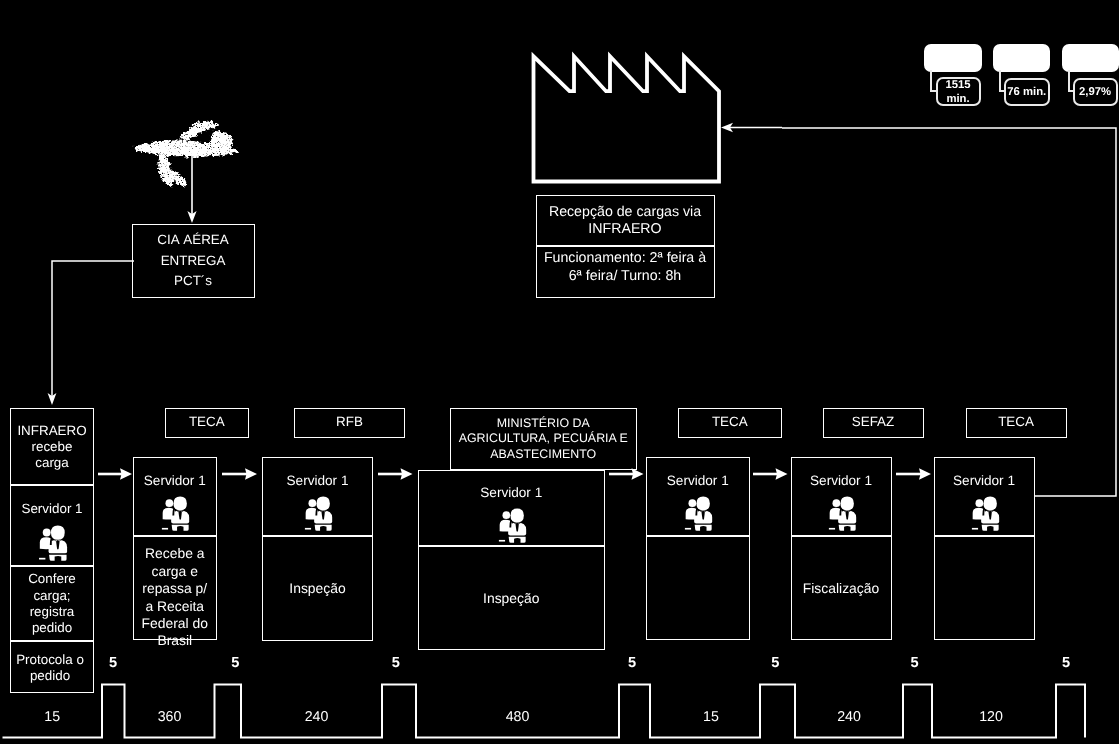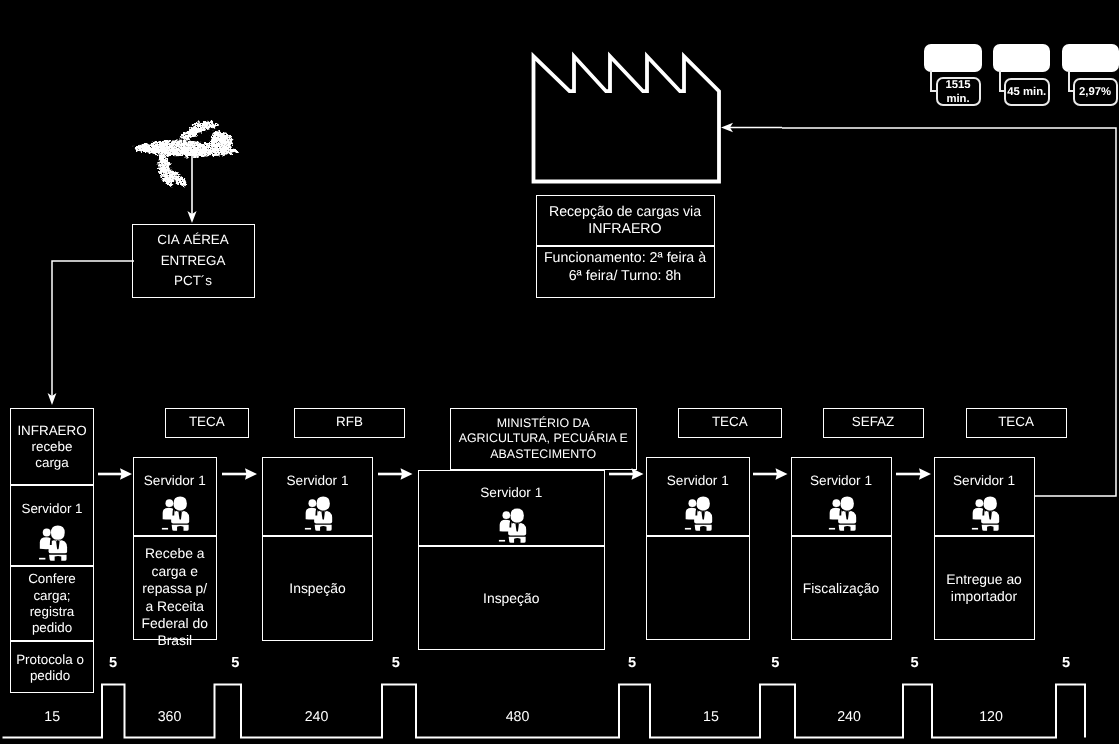--- a/index.html
+++ b/index.html
@@ -288,26 +288,20 @@
             <path d="M25 55h33v8.5q0 3-3.5 3H48v-8q-6-2-12.5 0v8h-6q-3.5 0-3.5-3z"></path>
             <rect x="6" y="61" width="12" height="3.2"></rect>
           </g>
           <path d="M41.5 27l-3.2 3.8 1.8 13q1.5 2.8 3 0l1.6-13z" fill="#000"></path>
           <path d="M31.5 23q-1.8 5-1.5 14h-3.6q0-9 1.8-14z" fill="#000"></path>
           <path d="M34 27.5q7.5 6 15 0-7.5 3-15 0z" fill="#000"></path>
         </svg>
       </div>
     </div>
 <div class="abs" style="left:933.5px;top:535.0px;width:101.0px;height:1.6px;background:#fff"></div>
-<div class="abs ctr p-desc" style="left:933.5px;top:536.6px;width:101.0px;height:103.4px">
-      <div>
-        <div>Entregue ao</div>
-        <div>importador</div>
-      </div>
-    </div>
 <svg class="abs" style="left:98px;top:464.5px" width="34" height="18" viewBox="0 0 34 18">
       <path d="M0 9 L24 9" stroke="#fff" stroke-width="2.6" fill="none"></path>
       <path d="M34 9 L22 3.2 L23.5 9 L22 14.8 Z" fill="#fff"></path>
     </svg>
 <svg class="abs" style="left:222px;top:464.5px" width="35" height="18" viewBox="0 0 35 18">
       <path d="M0 9 L25 9" stroke="#fff" stroke-width="2.6" fill="none"></path>
       <path d="M35 9 L23 3.2 L24.5 9 L23 14.8 Z" fill="#fff"></path>
     </svg>
 <svg class="abs" style="left:378px;top:464.5px" width="34.5" height="18" viewBox="0 0 34.5 18">
       <path d="M0 9 L24.5 9" stroke="#fff" stroke-width="2.6" fill="none"></path>
@@ -328,21 +322,21 @@
 <div class="abs kpi-white" style="left:923.5px;top:43.5px;width:58.0px;height:28.0px"></div>
 <div class="abs kpi-elbow" style="left:929.5px;top:69.5px;width:11.0px;height:22.58px"></div>
 <div class="abs kpi-dark ctr" style="left:935.5px;top:77.0px;width:45.0px;height:29.0px">
       <div>
         <div>1515</div>
         <div>min.</div>
       </div>
     </div>
 <div class="abs kpi-white" style="left:992.5px;top:43.5px;width:57.5px;height:28.5px"></div>
 <div class="abs kpi-elbow" style="left:998.5px;top:70.0px;width:10.5px;height:22.319999999999993px"></div>
-<div class="abs kpi-dark ctr" style="left:1004.0px;top:77.5px;width:45.5px;height:28.5px">45 min.</div>
+<div class="abs kpi-dark ctr" style="left:1004.0px;top:77.5px;width:45.5px;height:28.5px">76 min.</div>
 <div class="abs kpi-white" style="left:1061.5px;top:43.5px;width:57.5px;height:28.5px"></div>
 <div class="abs kpi-elbow" style="left:1067.5px;top:70.0px;width:10.0px;height:22.319999999999993px"></div>
 <div class="abs kpi-dark ctr" style="left:1072.5px;top:77.5px;width:45.0px;height:28.5px">2,97%</div>
 <svg class="abs" style="left:0;top:670px" width="1119" height="74" viewBox="0 670 1119 74">
       <path d="M2.5 737.5 L102 737.5 L102 684.5 L124.5 684.5 L124.5 737.5 L214.5 737.5 L214.5 684.5 L241 684.5 L241 737.5 L382 737.5 L382 684.5 L416 684.5 L416 737.5 L619 737.5 L619 684.5 L650 684.5 L650 737.5 L760 737.5 L760 684.5 L795 684.5 L795 737.5 L903 737.5 L903 684.5 L932 684.5 L932 737.5 L1056 737.5 L1056 684.5 L1085 684.5 L1085 737.5" stroke="#fff" stroke-width="2" fill="none" stroke-linejoin="miter"></path>
     </svg>
 <div class="abs tl-time ctr" style="left:12.25px;top:708px;width:80px;height:18px">15</div>
 <div class="abs tl-time ctr" style="left:129.5px;top:708px;width:80px;height:18px">360</div>
 <div class="abs tl-time ctr" style="left:276.5px;top:708px;width:80px;height:18px">240</div>
 <div class="abs tl-time ctr" style="left:477.5px;top:708px;width:80px;height:18px">480</div>

